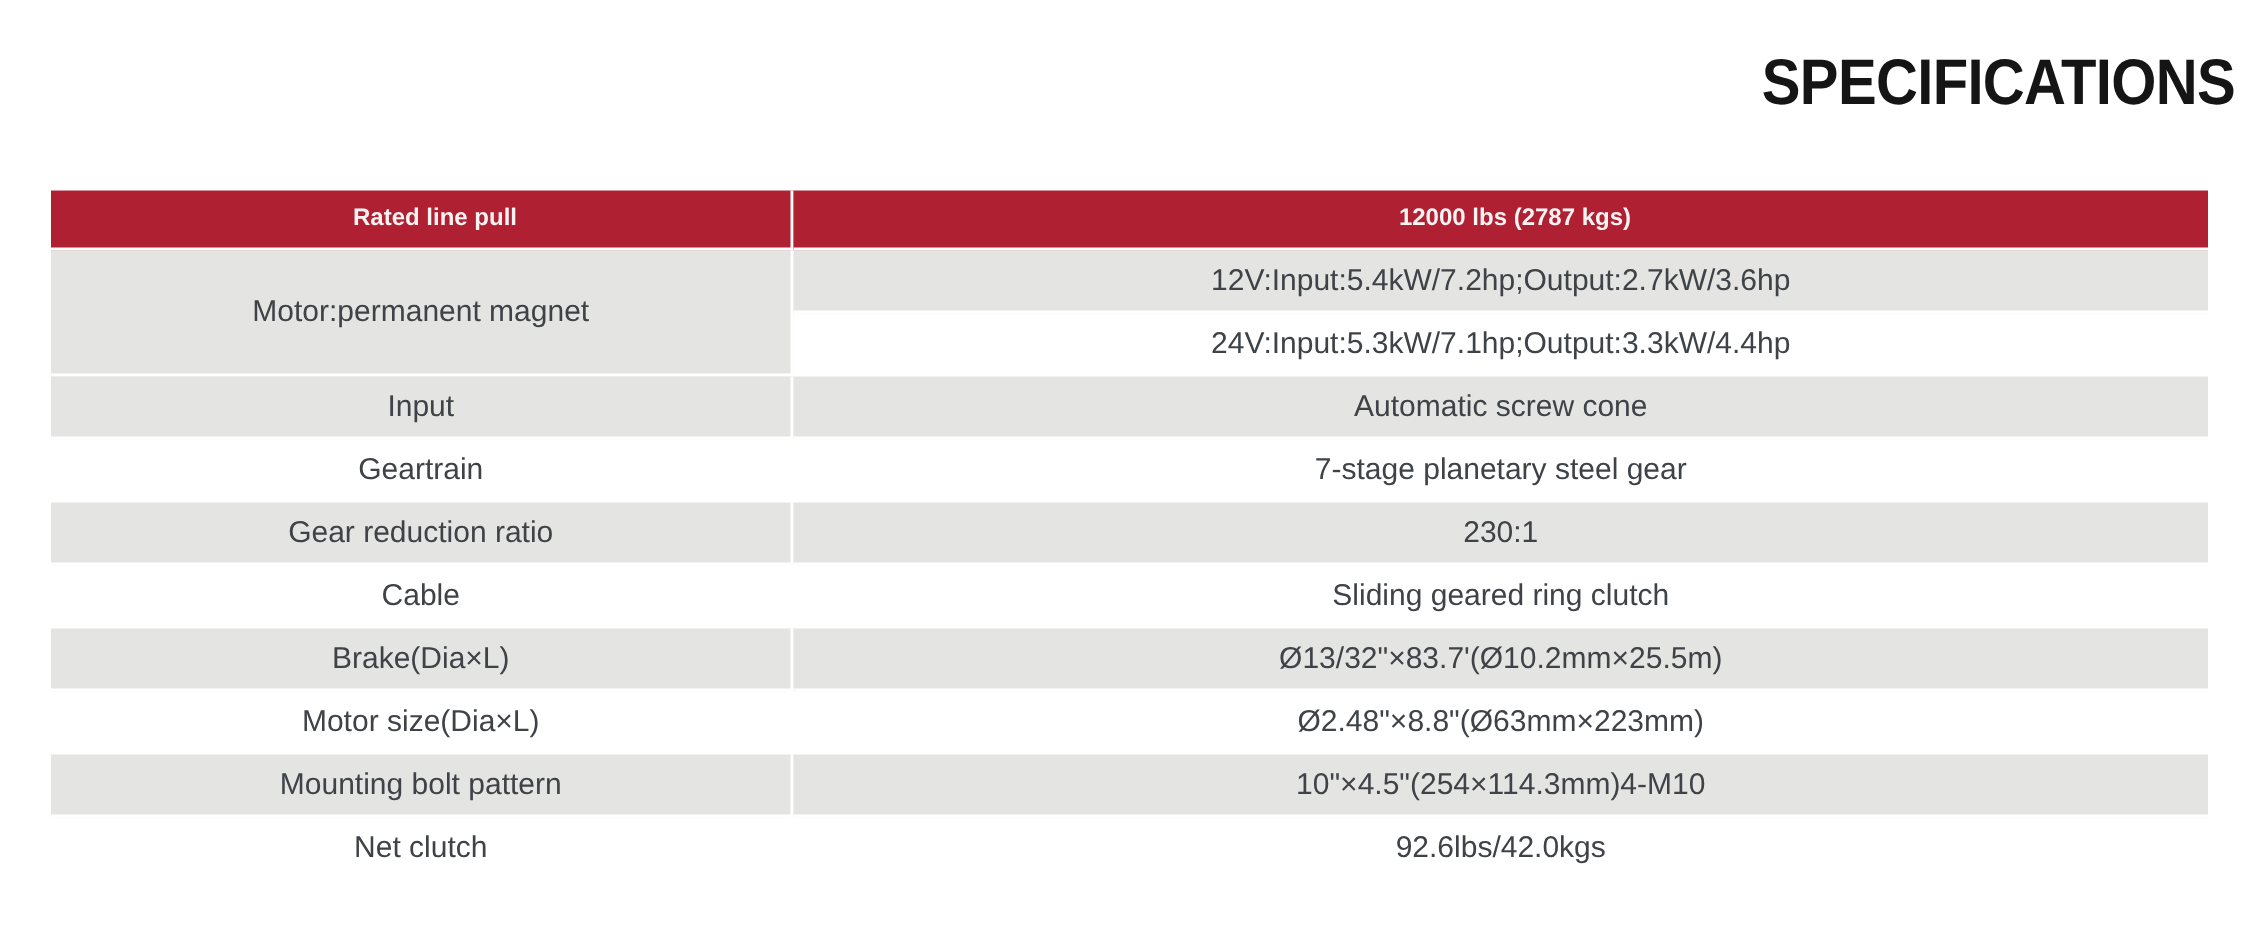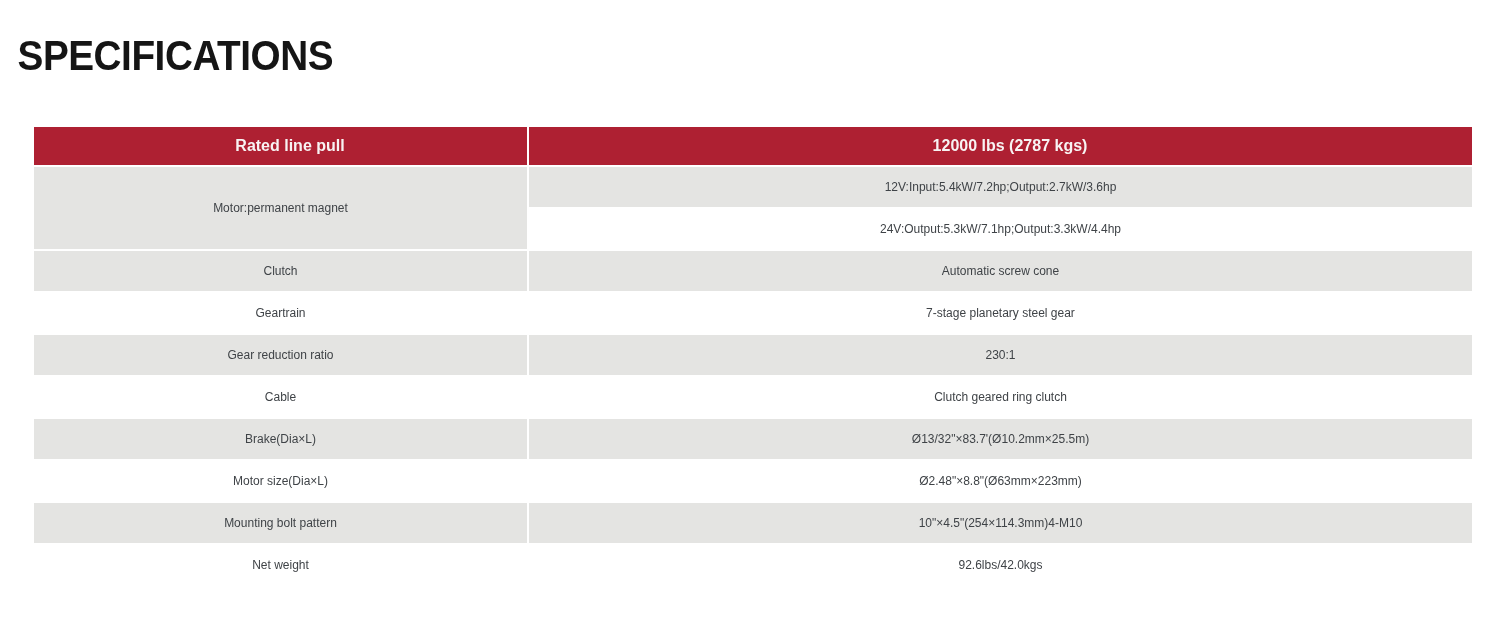--- a/index.html
+++ b/index.html
@@ -11,21 +11,21 @@
     height: 622px;
     font-family: "Liberation Sans", sans-serif;
   }
   .page {
     width: 1508px;
     height: 622px;
     overflow: hidden;
   }
   h1.spec-title {
     margin: 30px 0 0 0;
-    text-align: left;
+    text-align: right;
     font-size: 43px;
     line-height: 50px;
     font-weight: 800;
     color: #151515;
     letter-spacing: -0.5px;
   }
   h1.spec-title .condense {
     display: inline-block;
     transform: scaleX(0.9);
     transform-origin: center;
@@ -33,21 +33,21 @@
   table.spec-table {
     border-collapse: separate;
     border-spacing: 0;
     table-layout: fixed;
     width: 1438px;
     margin: 47px 36px 0 34px;
   }
   table.spec-table td {
     text-align: center;
     vertical-align: middle;
-    font-size: 12px;
+    font-size: 20px;
     color: #3f4347;
     height: 42px;
     padding: 0 10px;
     border-bottom: 2px solid #ffffff;
     overflow: hidden;
     white-space: nowrap;
   }
   table.spec-table td.col-label {
     width: 495px;
     border-right: 2px solid #ffffff;
@@ -77,58 +77,58 @@
       <tr class="head">
         <td class="col-label">Rated line pull</td>
         <td>12000 lbs (2787 kgs)</td>
       </tr>
 
       <tr>
         <td class="col-label gray" rowspan="2">Motor:permanent magnet</td>
         <td class="gray">12V:Input:5.4kW/7.2hp;Output:2.7kW/3.6hp</td>
       </tr>
       <tr>
-        <td class="white">24V:Output:5.3kW/7.1hp;Output:3.3kW/4.4hp</td>
+        <td class="white">24V:Input:5.3kW/7.1hp;Output:3.3kW/4.4hp</td>
       </tr>
 
       <tr>
-        <td class="col-label gray">Clutch</td>
+        <td class="col-label gray">Input</td>
         <td class="gray">Automatic screw cone</td>
       </tr>
 
       <tr>
         <td class="col-label white">Geartrain</td>
         <td class="white">7-stage planetary steel gear</td>
       </tr>
 
       <tr>
         <td class="col-label gray">Gear reduction ratio</td>
         <td class="gray">230:1</td>
       </tr>
 
       <tr>
         <td class="col-label white">Cable</td>
-        <td class="white">Clutch geared ring clutch</td>
+        <td class="white">Sliding geared ring clutch</td>
       </tr>
 
       <tr>
         <td class="col-label gray">Brake(Dia×L)</td>
         <td class="gray">Ø13/32"×83.7'(Ø10.2mm×25.5m)</td>
       </tr>
 
       <tr>
         <td class="col-label white">Motor size(Dia×L)</td>
         <td class="white">Ø2.48"×8.8"(Ø63mm×223mm)</td>
       </tr>
 
       <tr>
         <td class="col-label gray">Mounting bolt pattern</td>
         <td class="gray">10"×4.5"(254×114.3mm)4-M10</td>
       </tr>
 
       <tr>
-        <td class="col-label white">Net weight</td>
+        <td class="col-label white">Net clutch</td>
         <td class="white">92.6lbs/42.0kgs</td>
       </tr>
     </tbody>
   </table>
 
 </div>
 
 </body></html>

